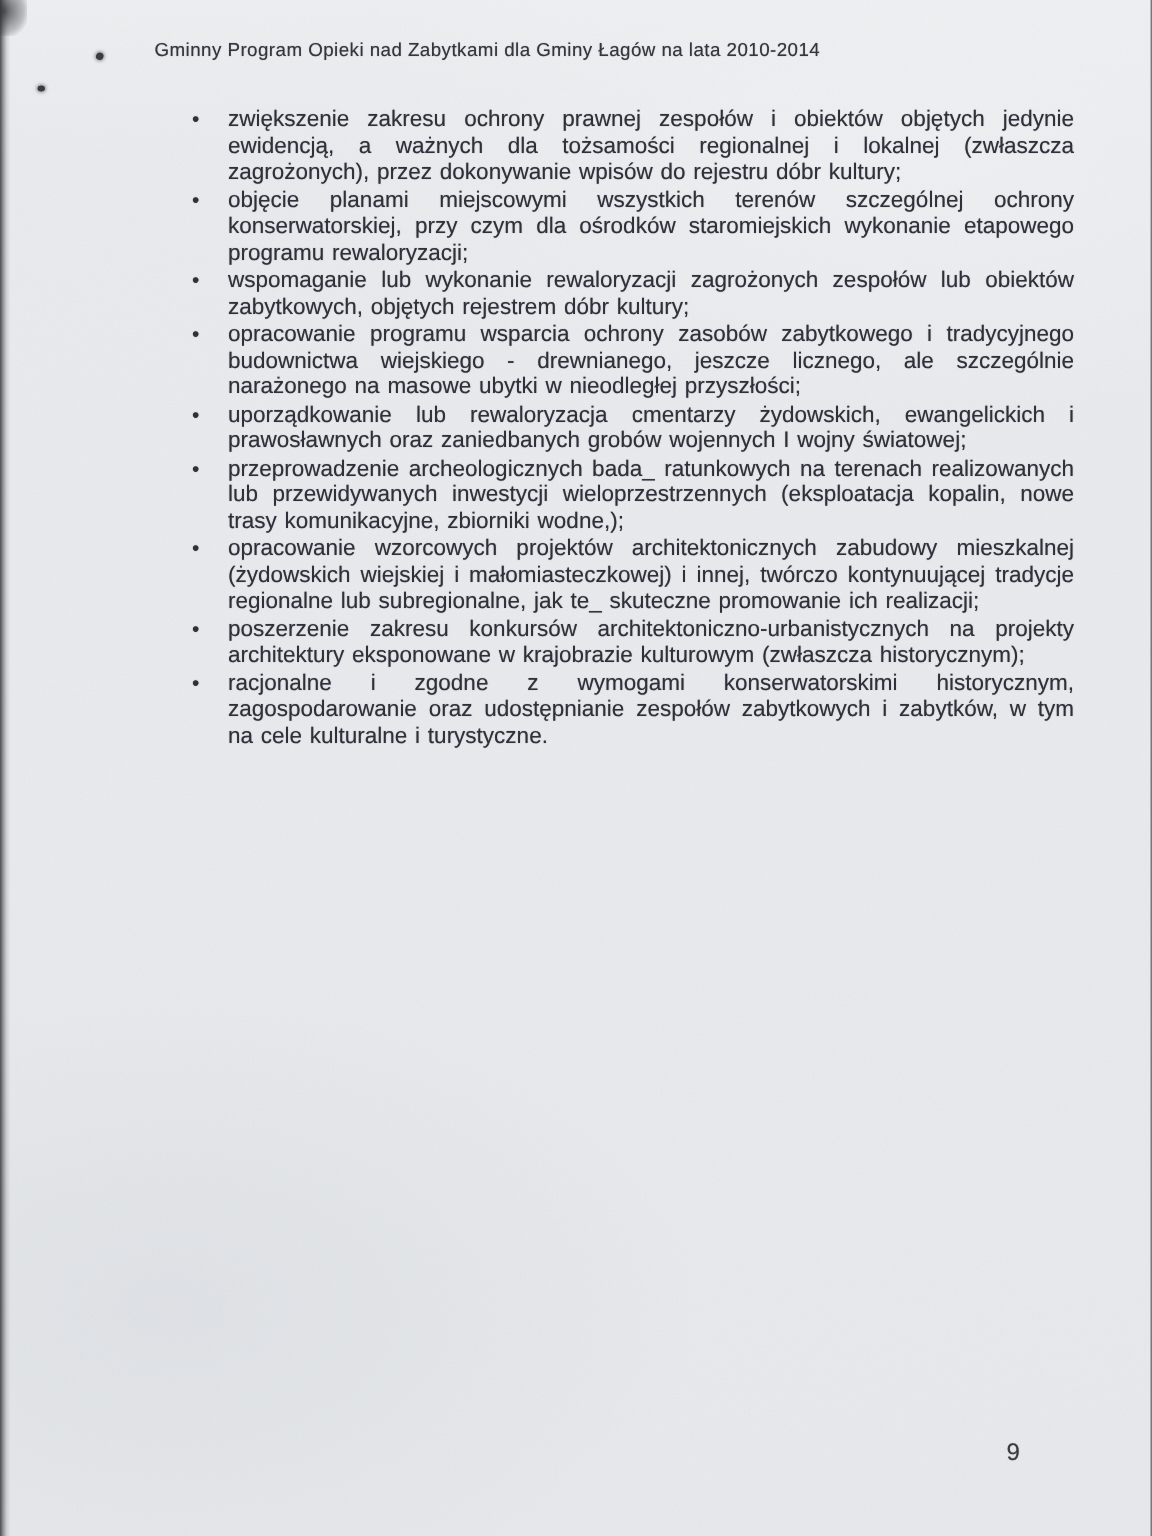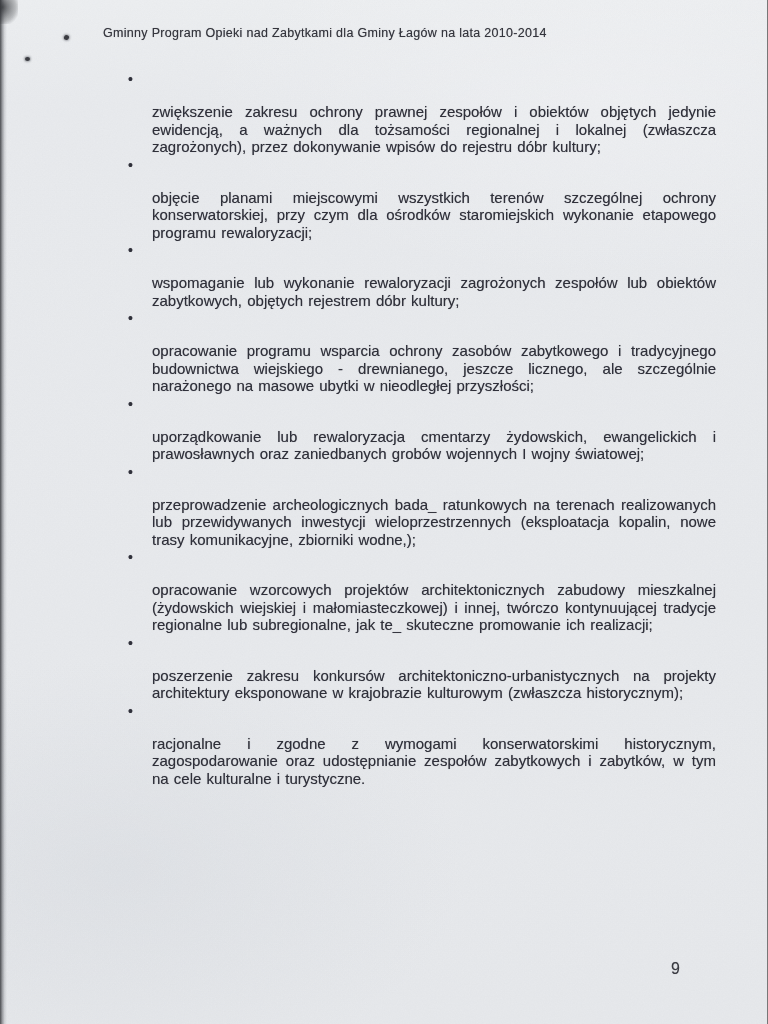--- a/index.html
+++ b/index.html
@@ -34,21 +34,21 @@
     color:#2f303a; text-align:justify;
     text-shadow:0 0 0.7px rgba(47,48,58,0.50);
   }
   .dash-para { margin:0; }
   ul.bullets { list-style:none; margin:5px 0 0 0; padding:0; }
   li.bullet-item { display:flex; margin:0 0 1px 0; }
   .marker {
     flex:none; width:52px; padding-left:28px; box-sizing:border-box;
     font-size:14px; color:#2f303a;
   }
-  .bullet-text { flex:1; text-align:justify;margin-top:32px; }
+  .bullet-text { flex:1; text-align:justify; }
   .page-number {
     position:absolute; left:671px; top:960px;
     font-size:16px; color:#3a3b42;
     text-shadow:0 0 0.7px rgba(58,59,66,0.5);
   }
   .noise { position:absolute; left:0; top:0; pointer-events:none; mix-blend-mode:multiply; }
 </style>
 </head>
 <body>
 

